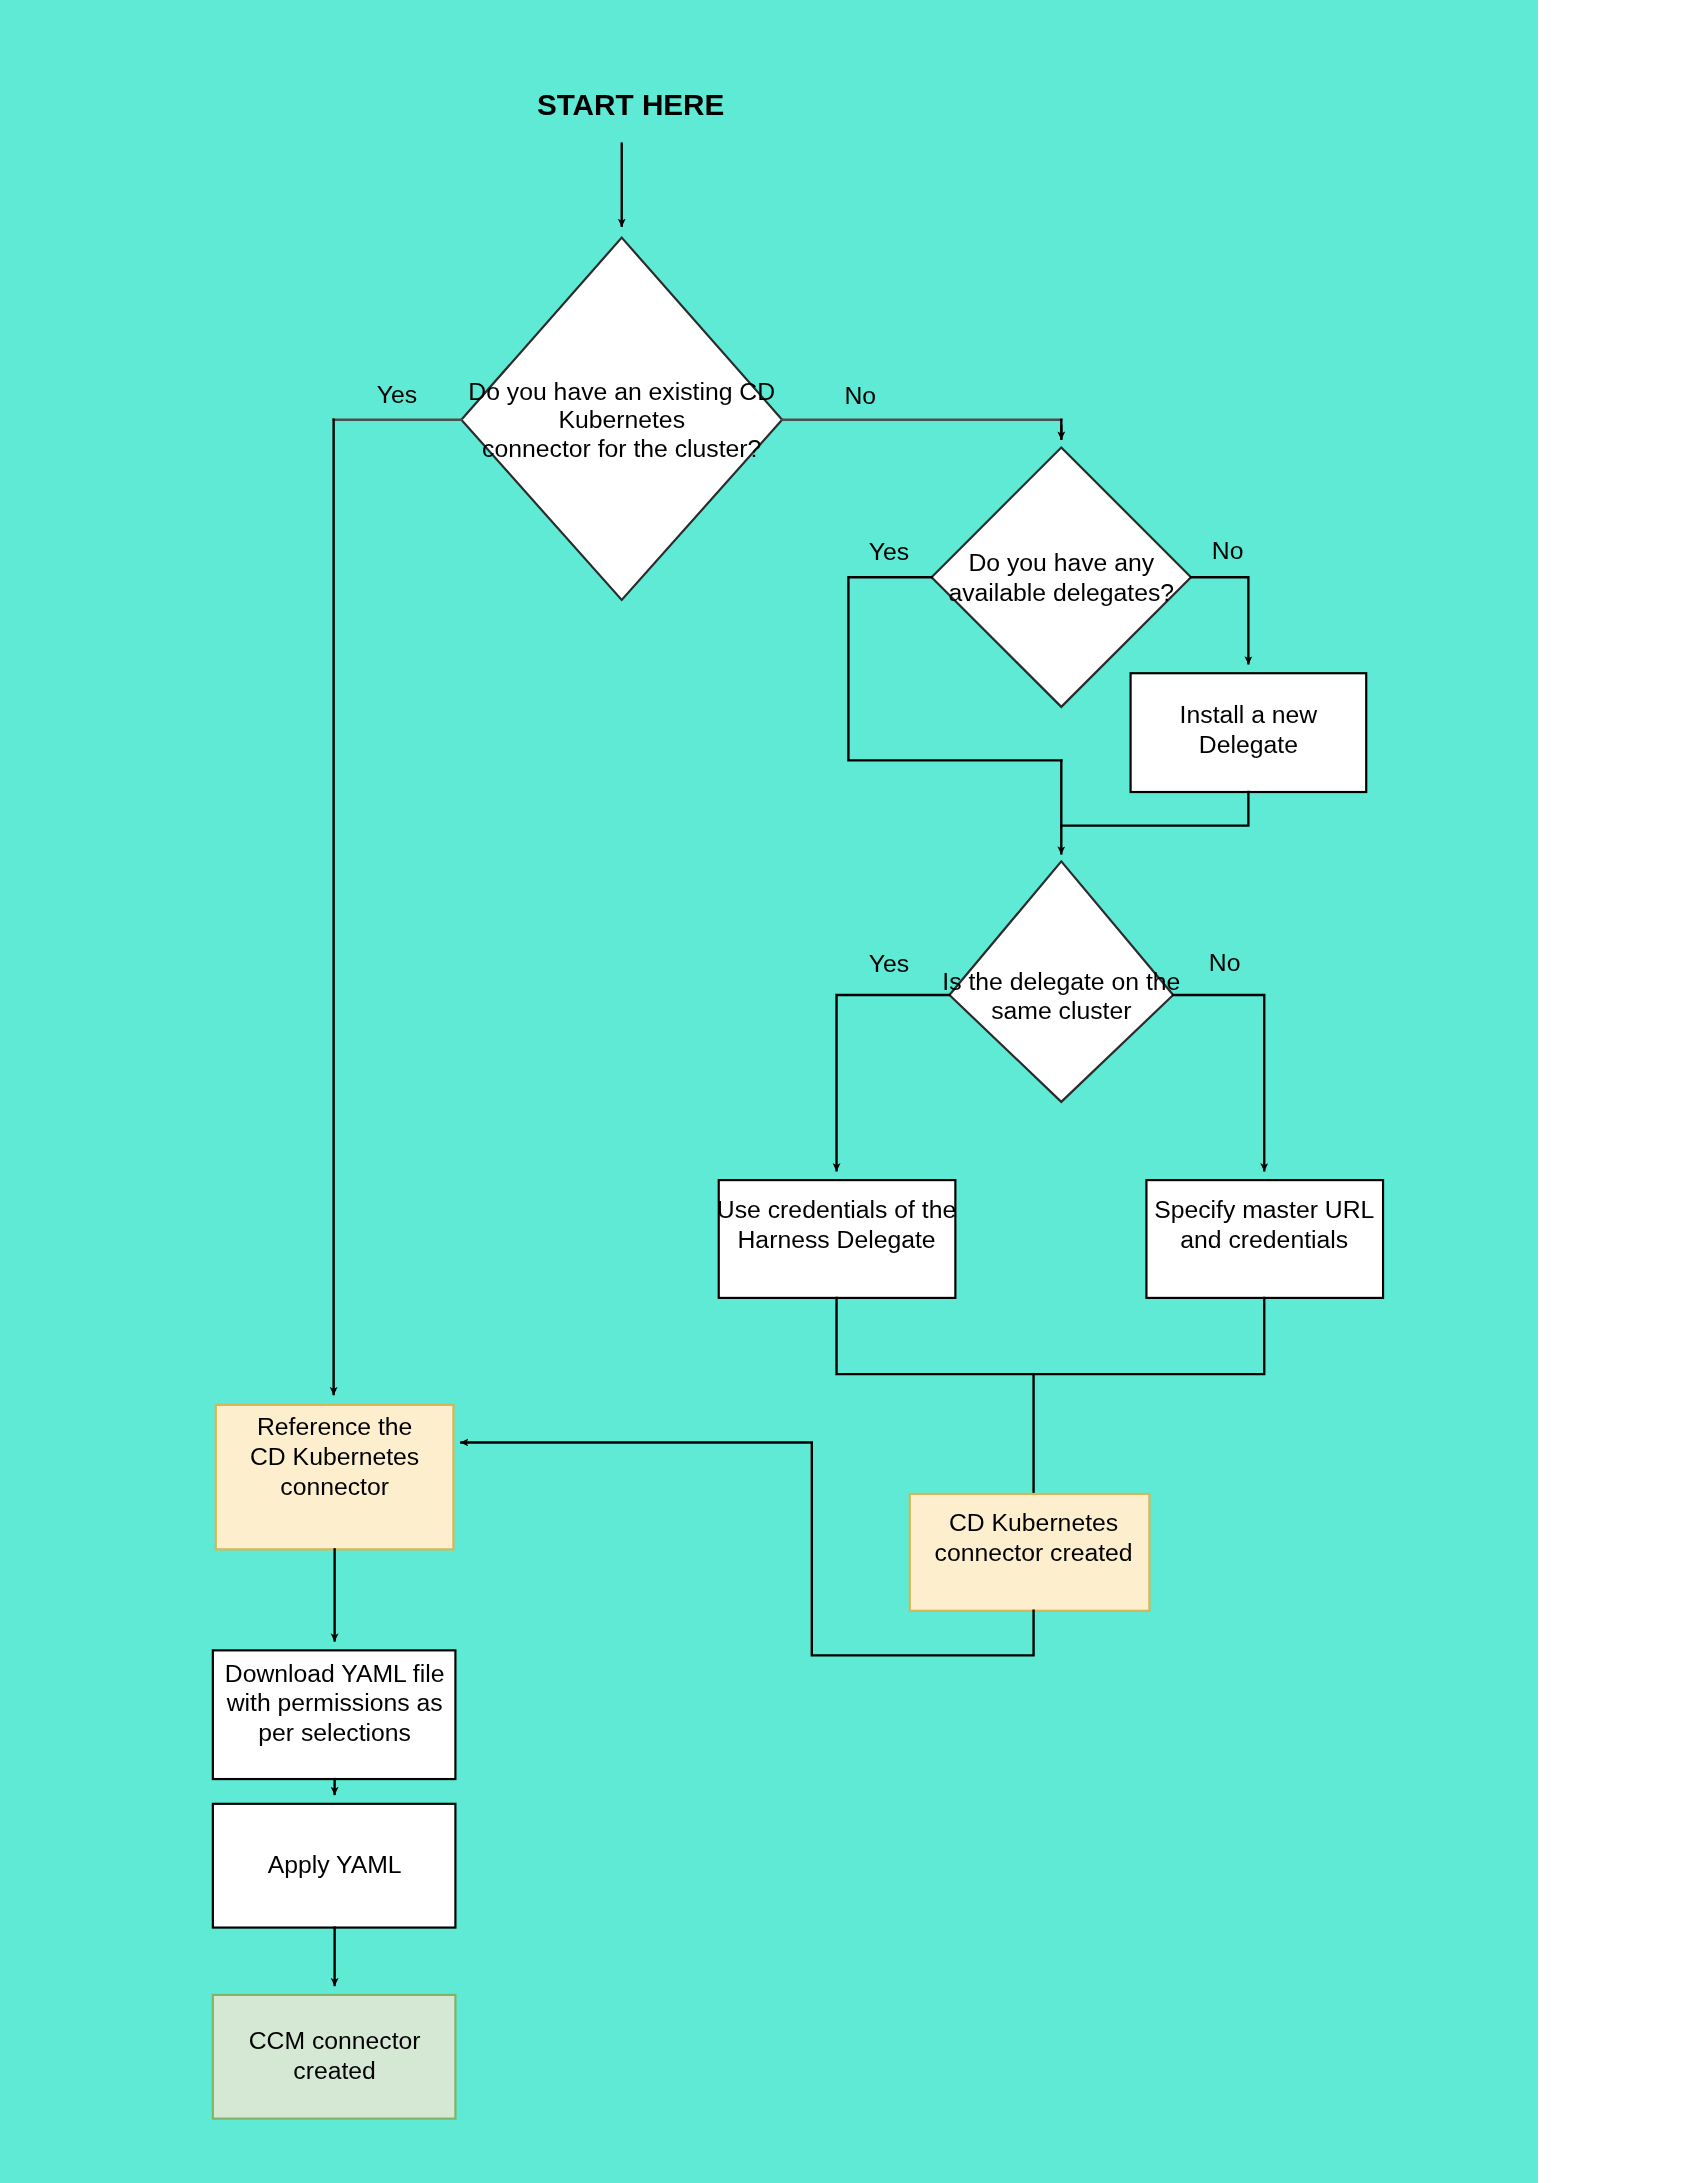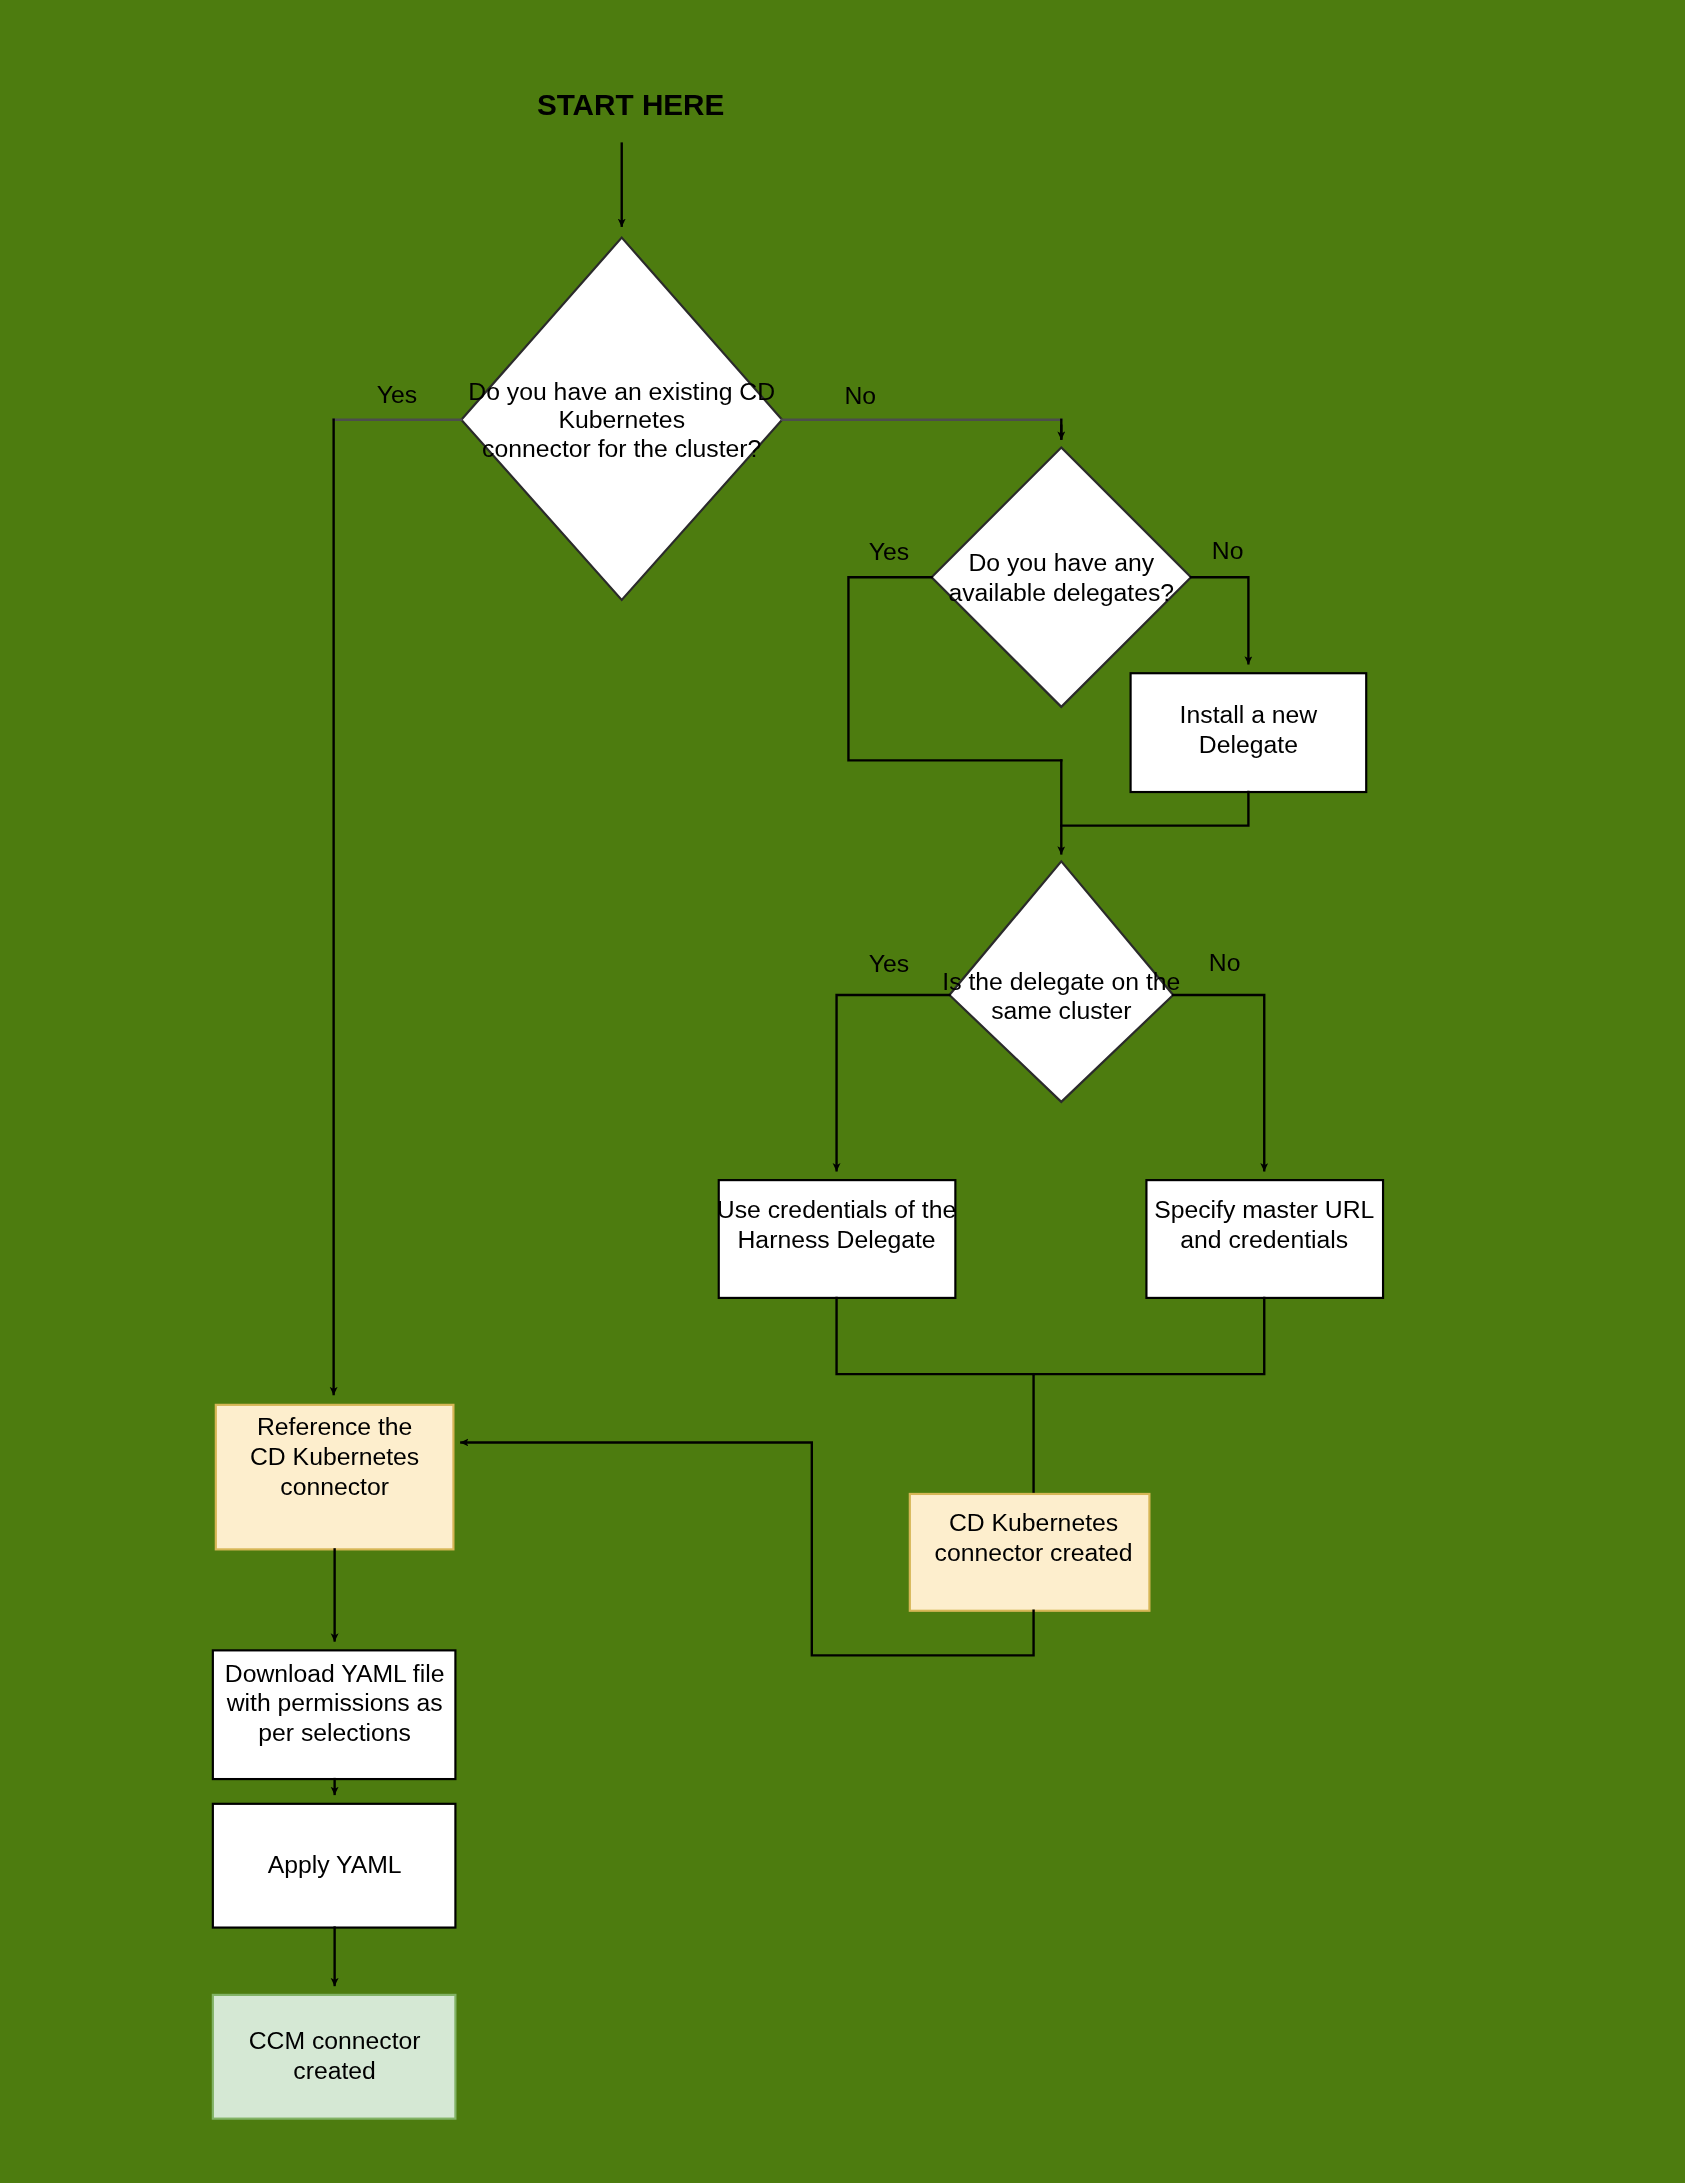--- a/index.html
+++ b/index.html
@@ -5,23 +5,23 @@
   html, body {
     margin: 0;
     padding: 0;
     background: #ffffff;
   }
   body {
     font-family: "Liberation Sans", sans-serif;
   }
   #flow-root {
     position: relative;
-    width: 1685px;
+    width: 1538px;
     height: 2184px;
-    background: #4d7c0f;
+    background: #5eead4;
     overflow: hidden;
   }
   svg#flow-svg {
     position: absolute;
     left: 0;
     top: 0;
     width: 1685px;
     height: 2184px;
     display: block;
   }

